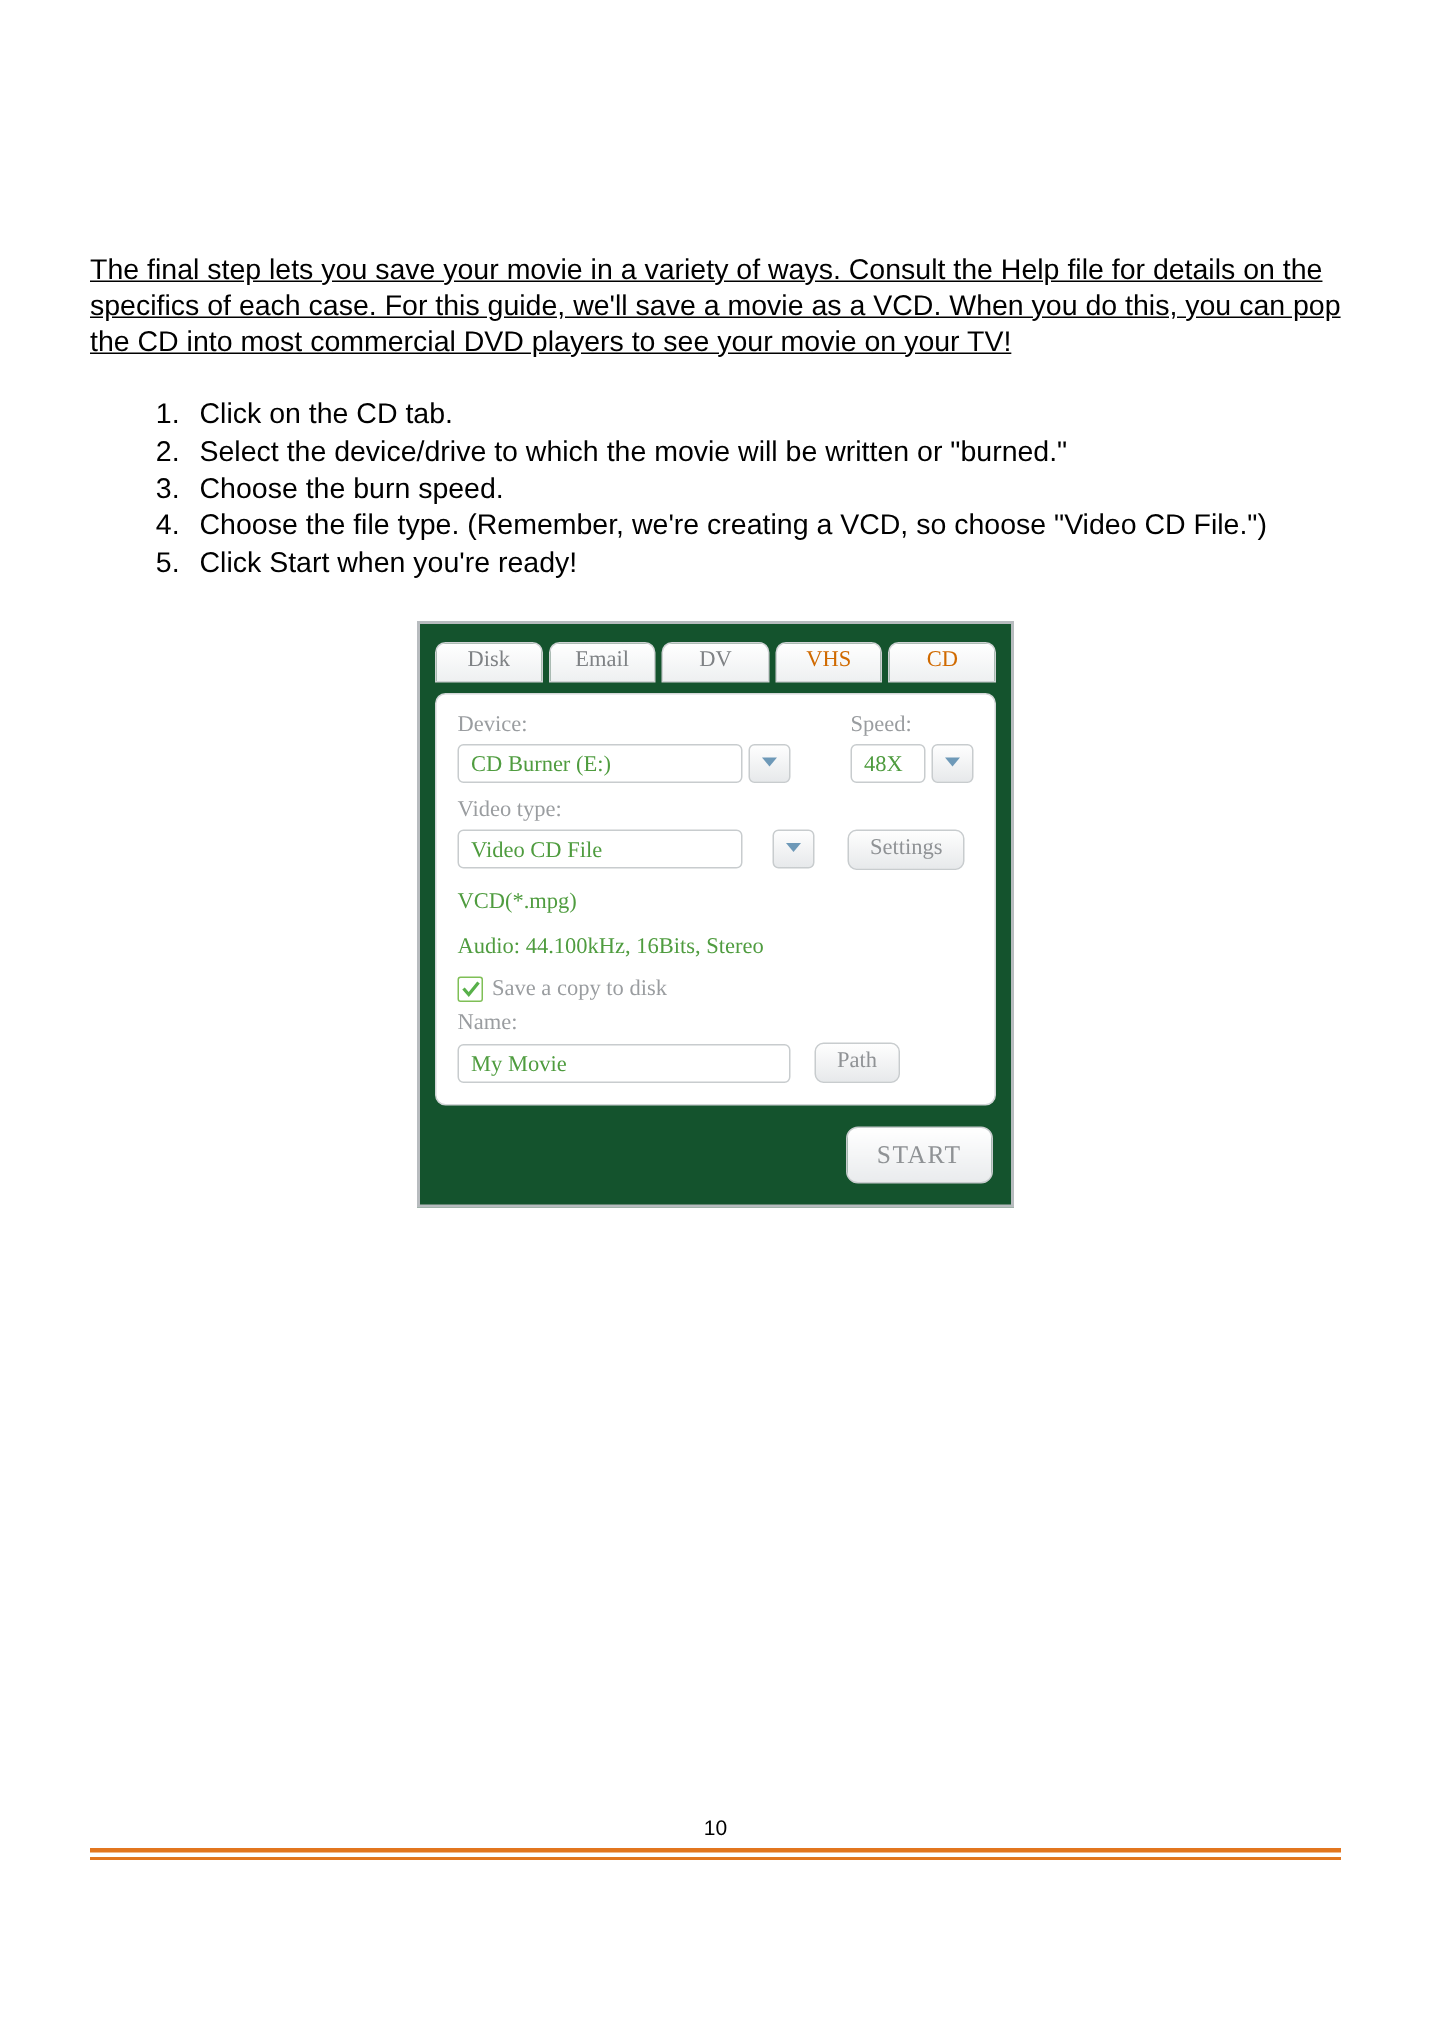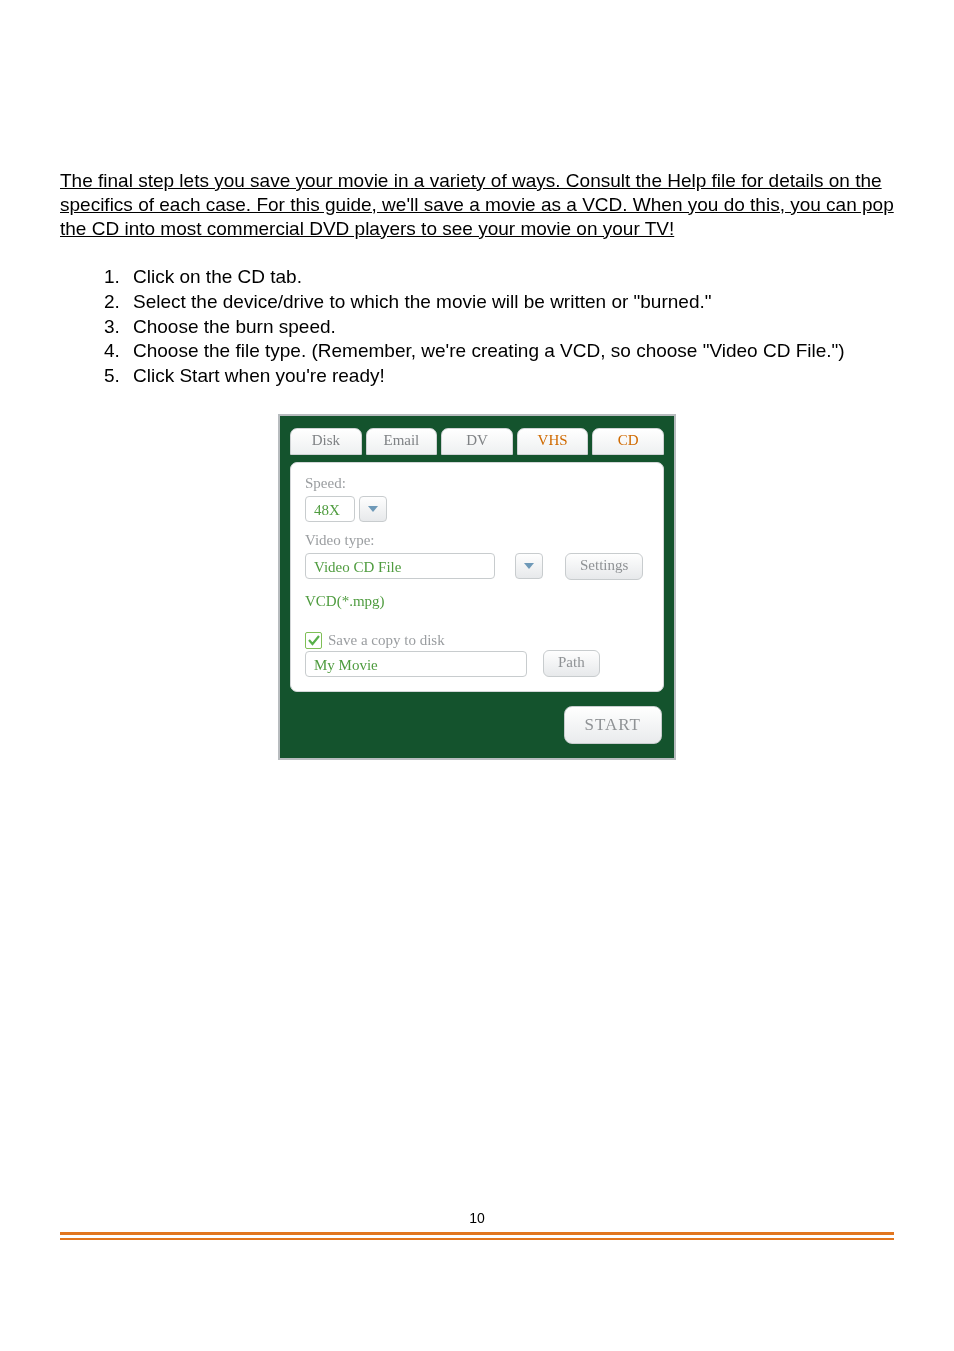--- a/index.html
+++ b/index.html
@@ -191,20 +191,33 @@
         <div class="tab">Disk</div>
         <div class="tab">Email</div>
         <div class="tab">DV</div>
         <div class="tab sel">VHS</div>
         <div class="tab sel">CD</div>
       </div>
 
       <div class="panel">
 
         <div class="row" style="gap:18px;">
+          <div style="flex:1;">
+            <div class="lbl">Device:</div>
+            <div class="field">
+              <div class="input" style="width:190px;">CD Burner (E:)</div>
+              <div class="ddbtn">
+                <span>
+                  <svg viewBox="0 0 12 10">
+                      <path d="M1 2 L6 8 L11 2 Z" fill="#6e99b8"></path>
+                    </svg>
+                </span>
+              </div>
+            </div>
+          </div>
           <div>
             <div class="lbl">Speed:</div>
             <div class="field">
               <div class="input" style="width:50px;">48X</div>
               <div class="ddbtn">
                 <span>
                   <svg viewBox="0 0 12 10">
                       <path d="M1 2 L6 8 L11 2 Z" fill="#6e99b8"></path>
                     </svg>
                 </span>
@@ -225,31 +238,33 @@
               </span>
             </div>
             <button class="btn" style="margin-left:6px;">Settings</button>
           </div>
         </div>
 
         <div style="margin-top:12px;">
           <div class="info-line">VCD(*.mpg)</div>
         </div>
         <div style="margin-top:12px;">
+          <div class="info-line">Audio: 44.100kHz, 16Bits, Stereo</div>
         </div>
 
         <div class="check">
           <span class="chkbox">
             <svg viewBox="0 0 12 11">
                 <path d="M1 5 L4.5 9 L11 1" stroke="#58b04a" stroke-width="2.2" fill="none"></path>
               </svg>
           </span>
           <span class="chk-lbl">Save a copy to disk</span>
         </div>
 
+        <div class="lbl" style="margin-top:4px;">Name:</div>
         <div class="field" style="gap:10px;">
           <div class="input" style="width:222px;">My Movie</div>
           <button class="btn" style="margin-left:6px;">Path</button>
         </div>
 
       </div>
 
       <div class="start">
         <button class="start-btn">START</button>
       </div>

